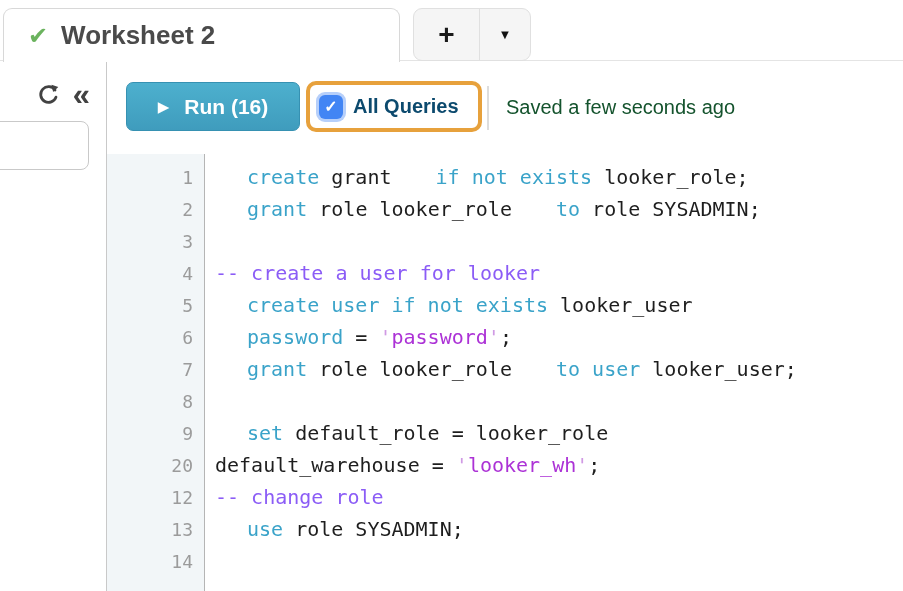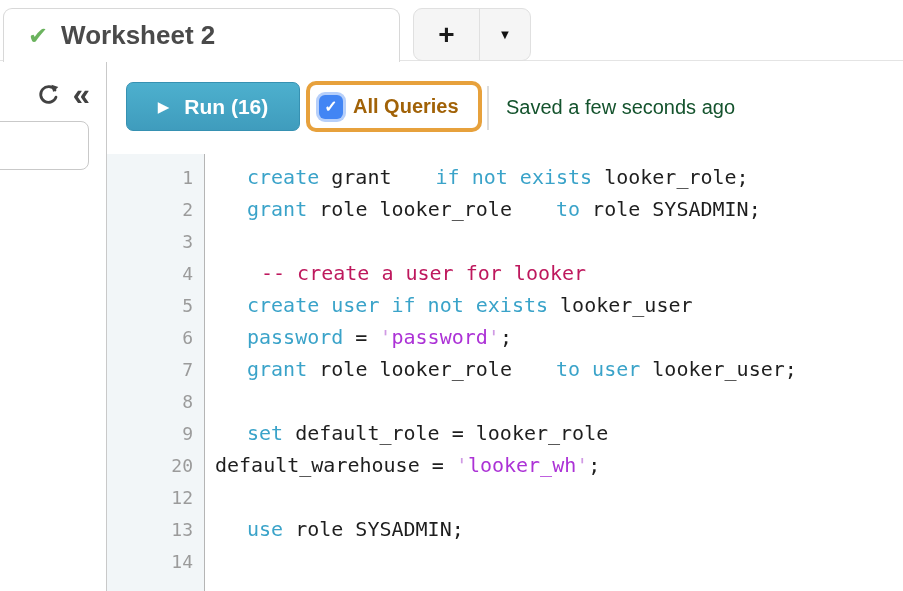--- a/index.html
+++ b/index.html
@@ -36,36 +36,36 @@
           background:linear-gradient(#4db0ce,#3f9cbd);border:1px solid #3691b2;color:#fff;
           display:flex;align-items:center;justify-content:center;gap:15px;box-sizing:border-box;cursor:pointer;}
   .run-play{font-size:15px;line-height:1;}
   .run-label{font-size:21px;font-weight:bold;}
   .aq-highlight{position:absolute;left:306px;top:81px;width:176px;height:51px;border:4px solid #e7a13c;
           border-radius:10px;background:#fff;display:flex;align-items:center;gap:10px;
           padding-left:9px;box-sizing:border-box;}
   .aq-checkbox{width:24px;height:24px;background:#4285f4;border-radius:6px;
           box-shadow:0 0 0 3px #b6cffa;display:flex;align-items:center;justify-content:center;
           color:#fff;font-size:16px;font-weight:bold;cursor:pointer;flex:0 0 auto;}
-  .aq-label{font-size:20px;color:#a16207;font-weight:600;}
+  .aq-label{font-size:20px;color:#0c4a6e;font-weight:600;}
   .toolbar-divider{position:absolute;left:487px;top:86px;width:2px;height:44px;background:#ddd;}
   .saved-status{position:absolute;left:506px;top:96px;font-size:20px;color:#14532d;}
 
   
   .editor{position:absolute;left:107px;top:154px;width:796px;height:437px;background:#fff;}
   .gutter-bg{position:absolute;left:0;top:0;bottom:0;width:98px;background:#f2f6f8;
           border-right:1px solid #b5b5b5;box-sizing:border-box;}
   .code-rows{position:absolute;left:0;top:7px;right:0;}
   .code-row{display:flex;height:32px;align-items:center;}
   .line-num{flex:0 0 98px;width:98px;text-align:right;padding-right:12px;box-sizing:border-box;
           font-family:"DejaVu Sans Mono",monospace;font-size:18px;color:#9b9b9b;}
   .line-code{padding-left:10px;font-family:"DejaVu Sans Mono",monospace;font-size:20px;white-space:pre;}
   .tok-kw{color:#3aa3c9;margin-left:32px;}
   .tok-txt{color:#1e1e1e;}
-  .tok-com{color:#be185d;margin-left:46px;}
+  .tok-com{color:#8b5cf6;}
   .tok-str{color:#ac32d6;}
   .tok-strq{color:#d09ae4;}
 </style>
 </head>
 <body>
 
 <div id="screen">
 
   <div class="tabbar"></div>
   <div class="tab-active">
@@ -146,20 +146,21 @@
         <div class="code-row">
           <span class="line-num">9</span>
           <span class="line-code"><span class="tok-kw">set</span><span class="tok-txt"> default_role = looker_role</span></span>
         </div>
         <div class="code-row">
           <span class="line-num">20</span>
           <span class="line-code"><span class="tok-txt">default_warehouse = </span><span class="tok-strq">'</span><span class="tok-str">looker_wh</span><span class="tok-strq">'</span><span class="tok-txt">;</span></span>
         </div>
         <div class="code-row">
           <span class="line-num">12</span>
+          <span class="line-code"><span class="tok-com">-- change role</span></span>
         </div>
         <div class="code-row">
           <span class="line-num">13</span>
           <span class="line-code"><span class="tok-kw">use</span><span class="tok-txt"> role SYSADMIN;</span></span>
         </div>
         <div class="code-row">
           <span class="line-num">14</span>
           <span class="line-code"></span>
         </div>
       </div>

